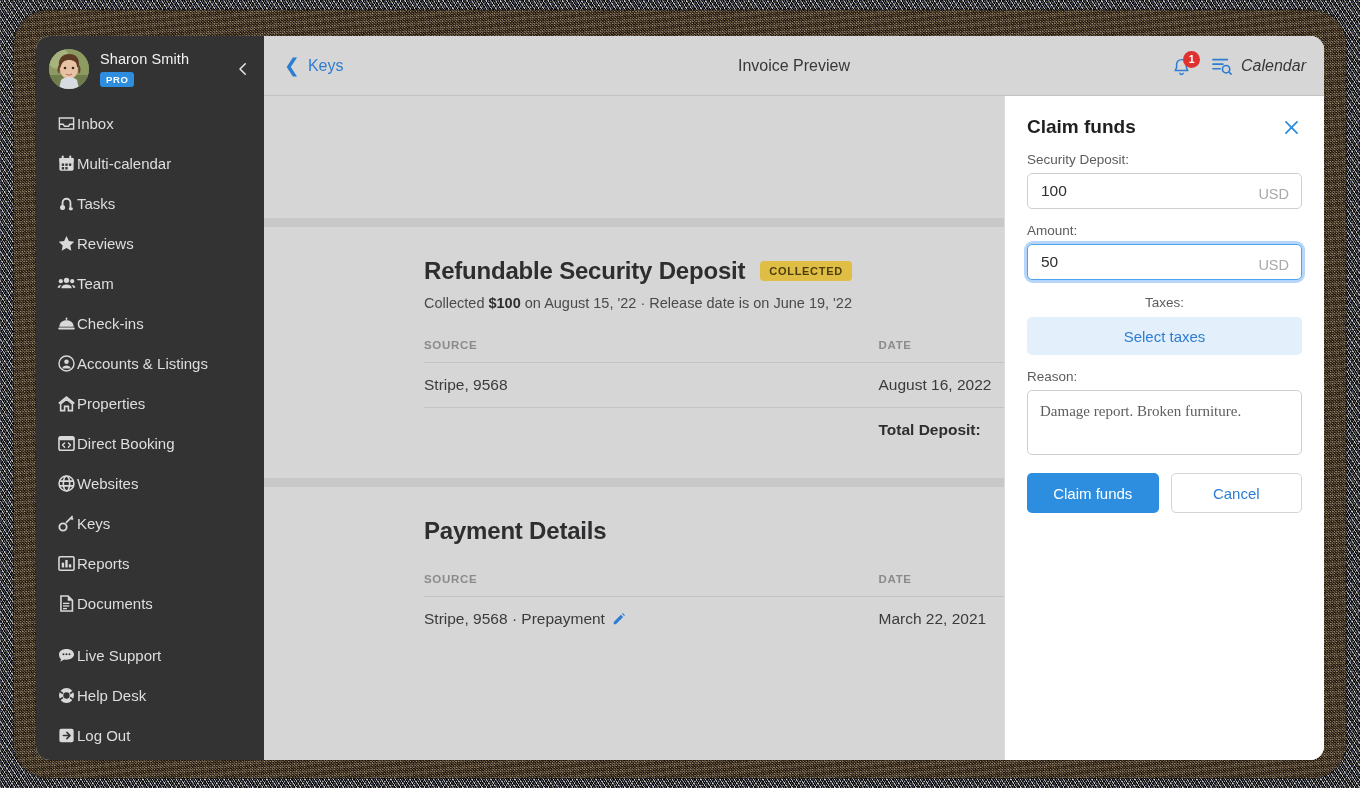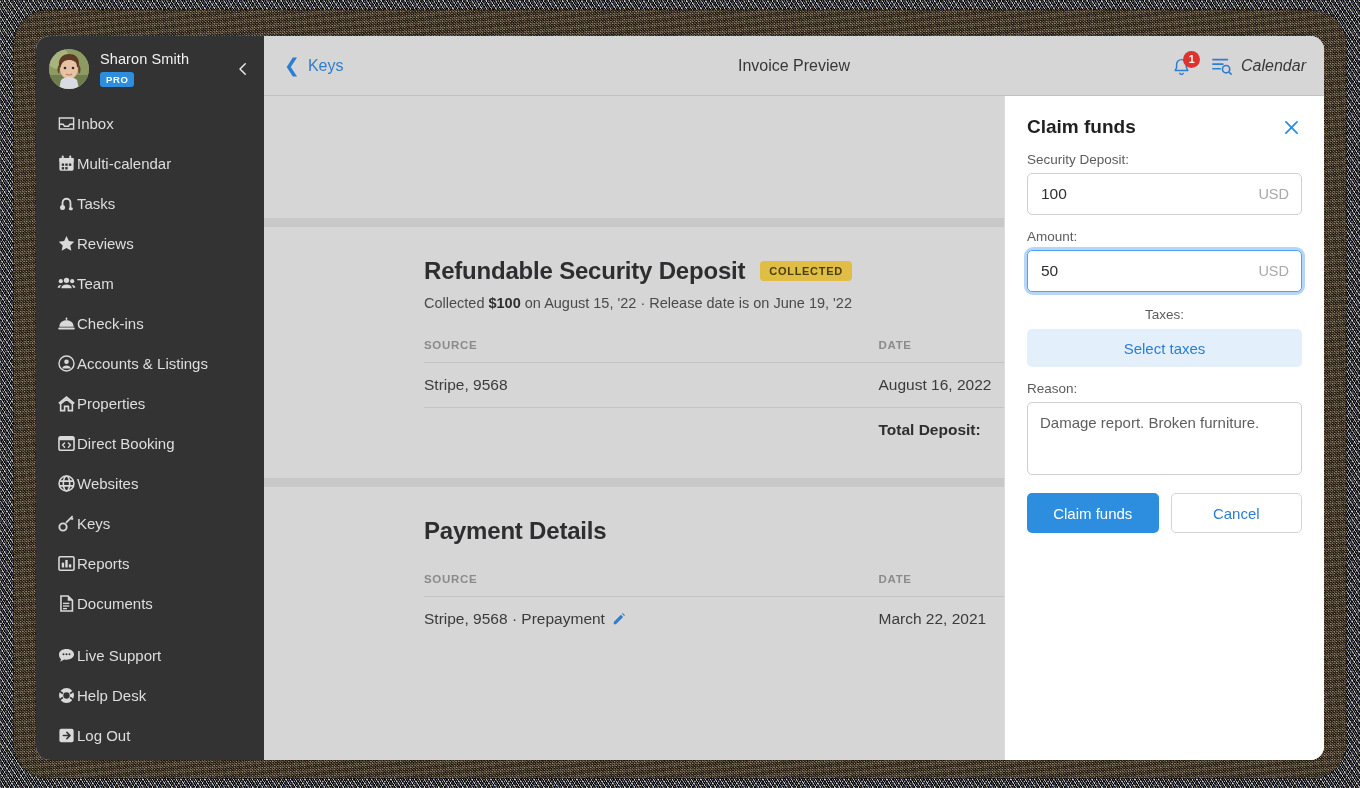--- a/index.html
+++ b/index.html
@@ -186,45 +186,45 @@
     padding: 20px 22px 0 22px;
   }
   .panel-head { display:flex; align-items:center; justify-content:space-between; }
   .panel-title { font-size: 19px; font-weight: bold; color: #1f1f21; }
   .close-x { cursor:pointer; width:22px; height:22px; display:flex; align-items:center; justify-content:center;}
   .close-x svg { width: 19px; height: 19px; stroke:#2d8ee0; stroke-width:2.3; stroke-linecap:round;}
 
   .fld-label { font-size: 13.5px; color: #5c5c5e; margin: 14px 0 6px 0; }
   .inp-wrap { position: relative; }
   .inp {
-    width: 100%; height: 42px;
+    width: 100%; height: 36px;
     border: 1px solid #cfcfcf; border-radius: 5px;
     background: #fff; padding: 0 50px 0 13px;
     font-size: 15.5px; color: #2f2f31;
     font-family: "Liberation Sans", sans-serif;
     outline: none;
   }
   .inp-wrap.focused .inp { border-color: #4ea3ef; }
   .inp-wrap.focused { box-shadow: 0 0 0 3px rgba(90,165,240,.45); border-radius: 6px; }
   .suffix {
     position: absolute; right: 13px; top: 0; height: 42px; line-height: 42px;
     font-size: 14.5px; color: #a9a9ab; pointer-events:none;
   }
   .taxes-label { font-size: 13.5px; color: #5c5c5e; text-align:center; margin: 15px 0 7px 0; }
   .select-taxes {
     height: 38px; width: 100%;
     background: #e3f0fb; border-radius: 5px;
     display:flex; align-items:center; justify-content:center;
     color: #2d7dd2; font-size: 15px; cursor: pointer;
   }
   .ta {
-    width: 100%; height: 73px; resize: none;
+    width: 100%; height: 65px; resize: none;
     border: 1px solid #cfcfcf; border-radius: 5px;
     padding: 10px 12px; font-size: 15px; color: #5e5e60;
-    font-family: Liberation Sans, sans-serif; outline:none;
+    font-family: Liberation Serif, serif; outline:none;
     line-height: 1.35;
   }
   .btnrow { display:flex; gap: 12px; margin-top: 14px; }
   .btn {
     flex: 1; height: 40px; border-radius: 5px;
     display:flex; align-items:center; justify-content:center;
     font-size: 15px; cursor: pointer; border: 1px solid transparent;
   }
   .btn-primary { background: #2d8ee0; color: #fff; }
   .btn-secondary { background:#fff; color:#2d7dd2; border-color:#d4d4d4; }

